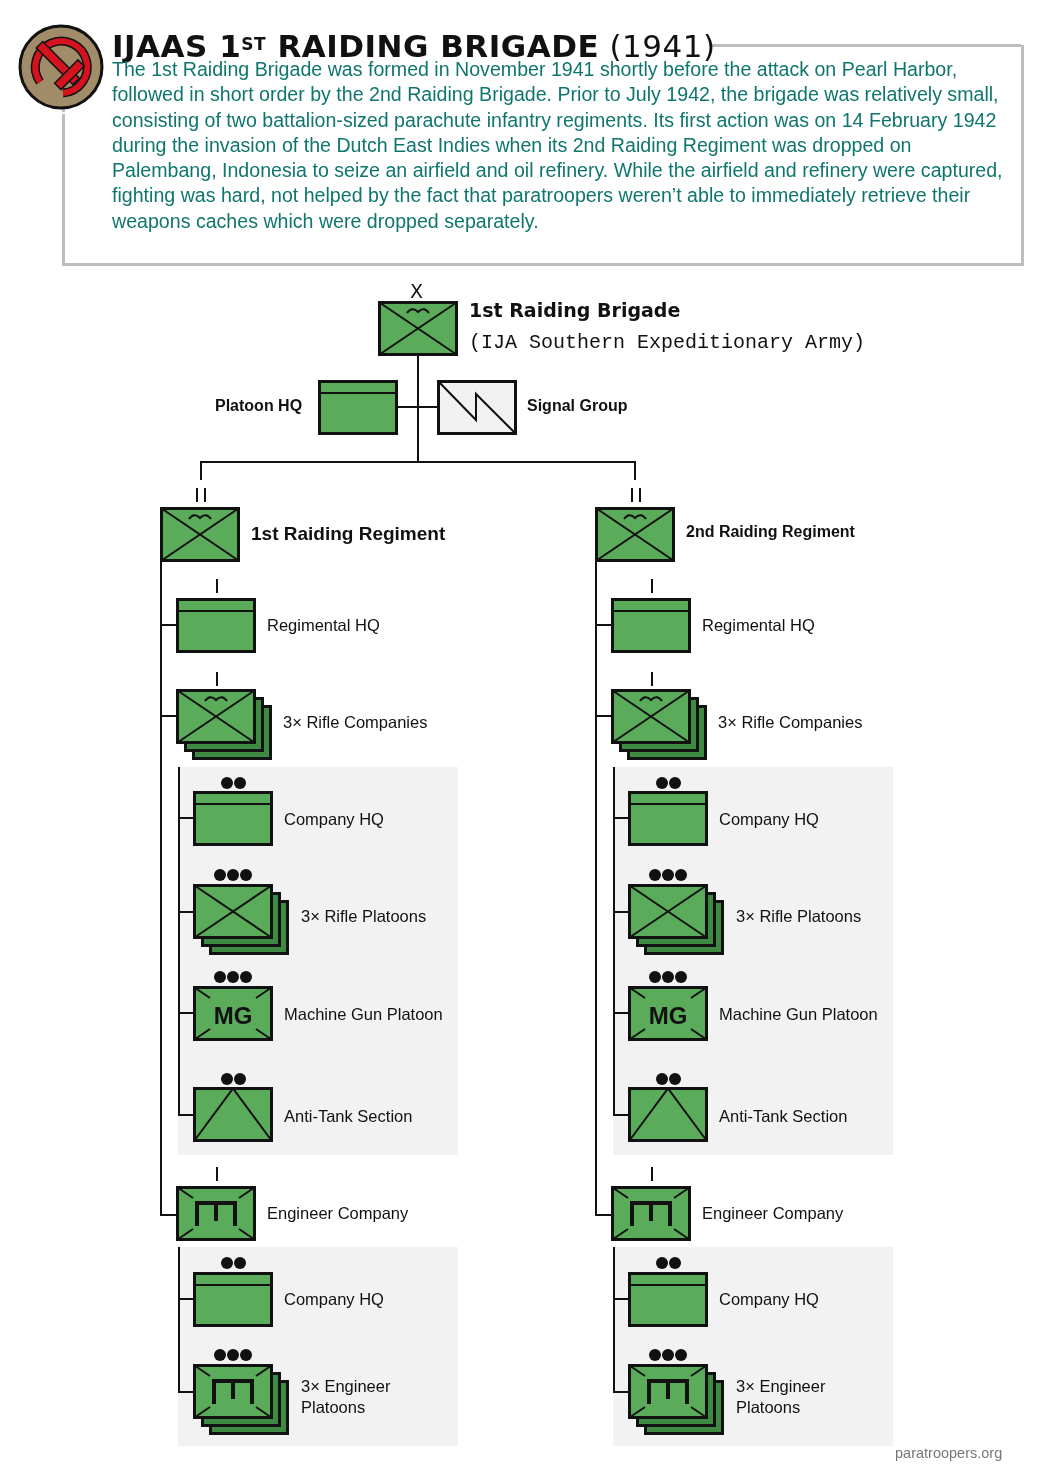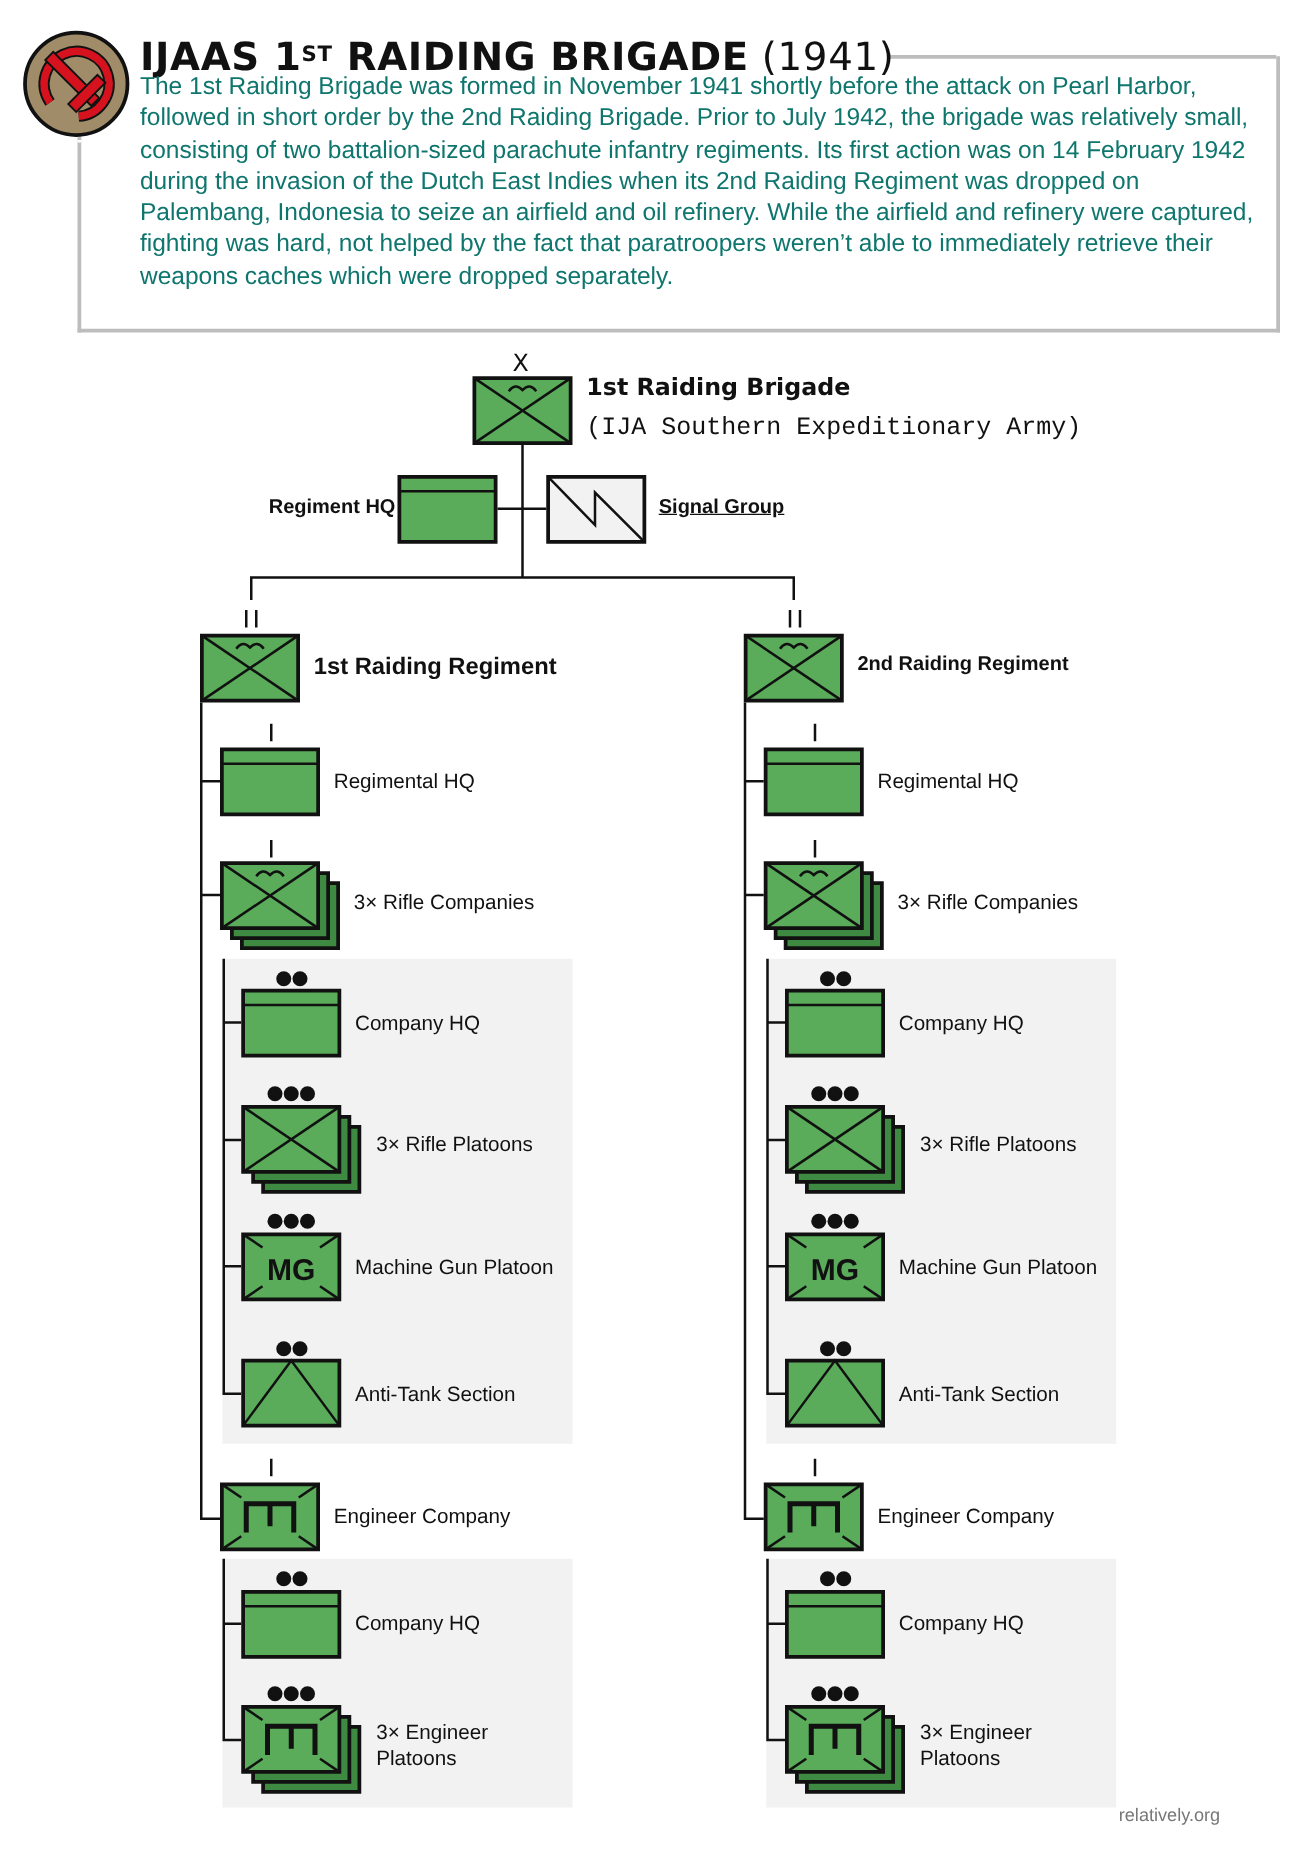--- a/index.html
+++ b/index.html
@@ -77,30 +77,30 @@
 <div class="abs" style="left:410px;top:280px;font-family:'DejaVu Sans',sans-serif;font-size:19px;">X</div>
 <svg class="abs" style="left:378px;top:301px;" width="80" height="55" viewBox="0 0 80 55">
   <rect x="1.5" y="1.5" width="77" height="52" fill="#5aab5a" stroke="#111" stroke-width="3"></rect>
   <line x1="1.5" y1="1.5" x2="78.5" y2="53.5" stroke="#111" stroke-width="2"></line>
   <line x1="78.5" y1="1.5" x2="1.5" y2="53.5" stroke="#111" stroke-width="2"></line>
   <path d="M29 12 Q34 5 40 11 Q46 5 51 12" fill="none" stroke="#111" stroke-width="2"></path>
 </svg>
 <div class="abs hdr-name" style="left:469px;top:299px;">1st Raiding Brigade</div>
 <div class="abs hdr-sub" style="left:469px;top:331px;">(IJA Southern Expeditionary Army)</div>
 
-<div class="abs label-b" style="left:215px;top:397px;font-size:16px;">Regiment HQ</div>
+<div class="abs label-b" style="left:215px;top:397px;font-size:16px;">Platoon HQ</div>
 <svg class="abs" style="left:318px;top:380px;" width="80" height="55" viewBox="0 0 80 55">
   <rect x="1.5" y="1.5" width="77" height="52" fill="#5aab5a" stroke="#111" stroke-width="3"></rect>
   <line x1="1.5" y1="13" x2="78.5" y2="13" stroke="#111" stroke-width="2"></line>
 </svg>
 <svg class="abs" style="left:437px;top:380px;" width="80" height="55" viewBox="0 0 80 55">
   <rect x="1.5" y="1.5" width="77" height="52" fill="#f2f2f2" stroke="#111" stroke-width="3"></rect>
   <polyline points="1.5,1.5 39,40 39,14 78.5,53.5" fill="none" stroke="#111" stroke-width="2"></polyline>
 </svg>
-<div class="abs label-b" style="left:527px;top:397px;font-size:16px;text-decoration:underline;">Signal Group</div>
+<div class="abs label-b" style="left:527px;top:397px;font-size:16px;">Signal Group</div>
 
 <div id="reg0">
     <div class="abs" style="left:196px;top:488px;width:10px;height:14px;border-left:2px solid #111;border-right:2px solid #111;box-sizing:border-box;"></div>
     <svg class="abs" style="left:160px;top:507px;" width="100" height="75" viewBox="0 0 100 75">
       <rect x="1.5" y="1.5" width="77" height="52" fill="#5aab5a" stroke="#111" stroke-width="3"></rect>
       <line x1="1.5" y1="1.5" x2="78.5" y2="53.5" stroke="#111" stroke-width="2"></line>
       <line x1="78.5" y1="1.5" x2="1.5" y2="53.5" stroke="#111" stroke-width="2"></line>
       <path d="M29 12 Q34 5 40 11 Q46 5 51 12" fill="none" stroke="#111" stroke-width="2"></path>
     </svg>
     <div class="abs label-b" style="font-size:19px;left:251px;top:523px">1st Raiding Regiment</div>
@@ -351,13 +351,13 @@
         <line x1="1.5" y1="1.5" x2="17" y2="12"></line>
         <line x1="78.5" y1="1.5" x2="63" y2="12"></line>
         <line x1="1.5" y1="53.5" x2="17" y2="43"></line>
         <line x1="78.5" y1="53.5" x2="63" y2="43"></line>
       </g>
     </svg>
     <div class="abs label" style="left:736px;top:1377px;">3× Engineer</div>
     <div class="abs label" style="left:736px;top:1398px;">Platoons</div>
   </div>
 
-<div class="abs footer">relatively.org</div>
+<div class="abs footer">paratroopers.org</div>
 
 </body></html>

